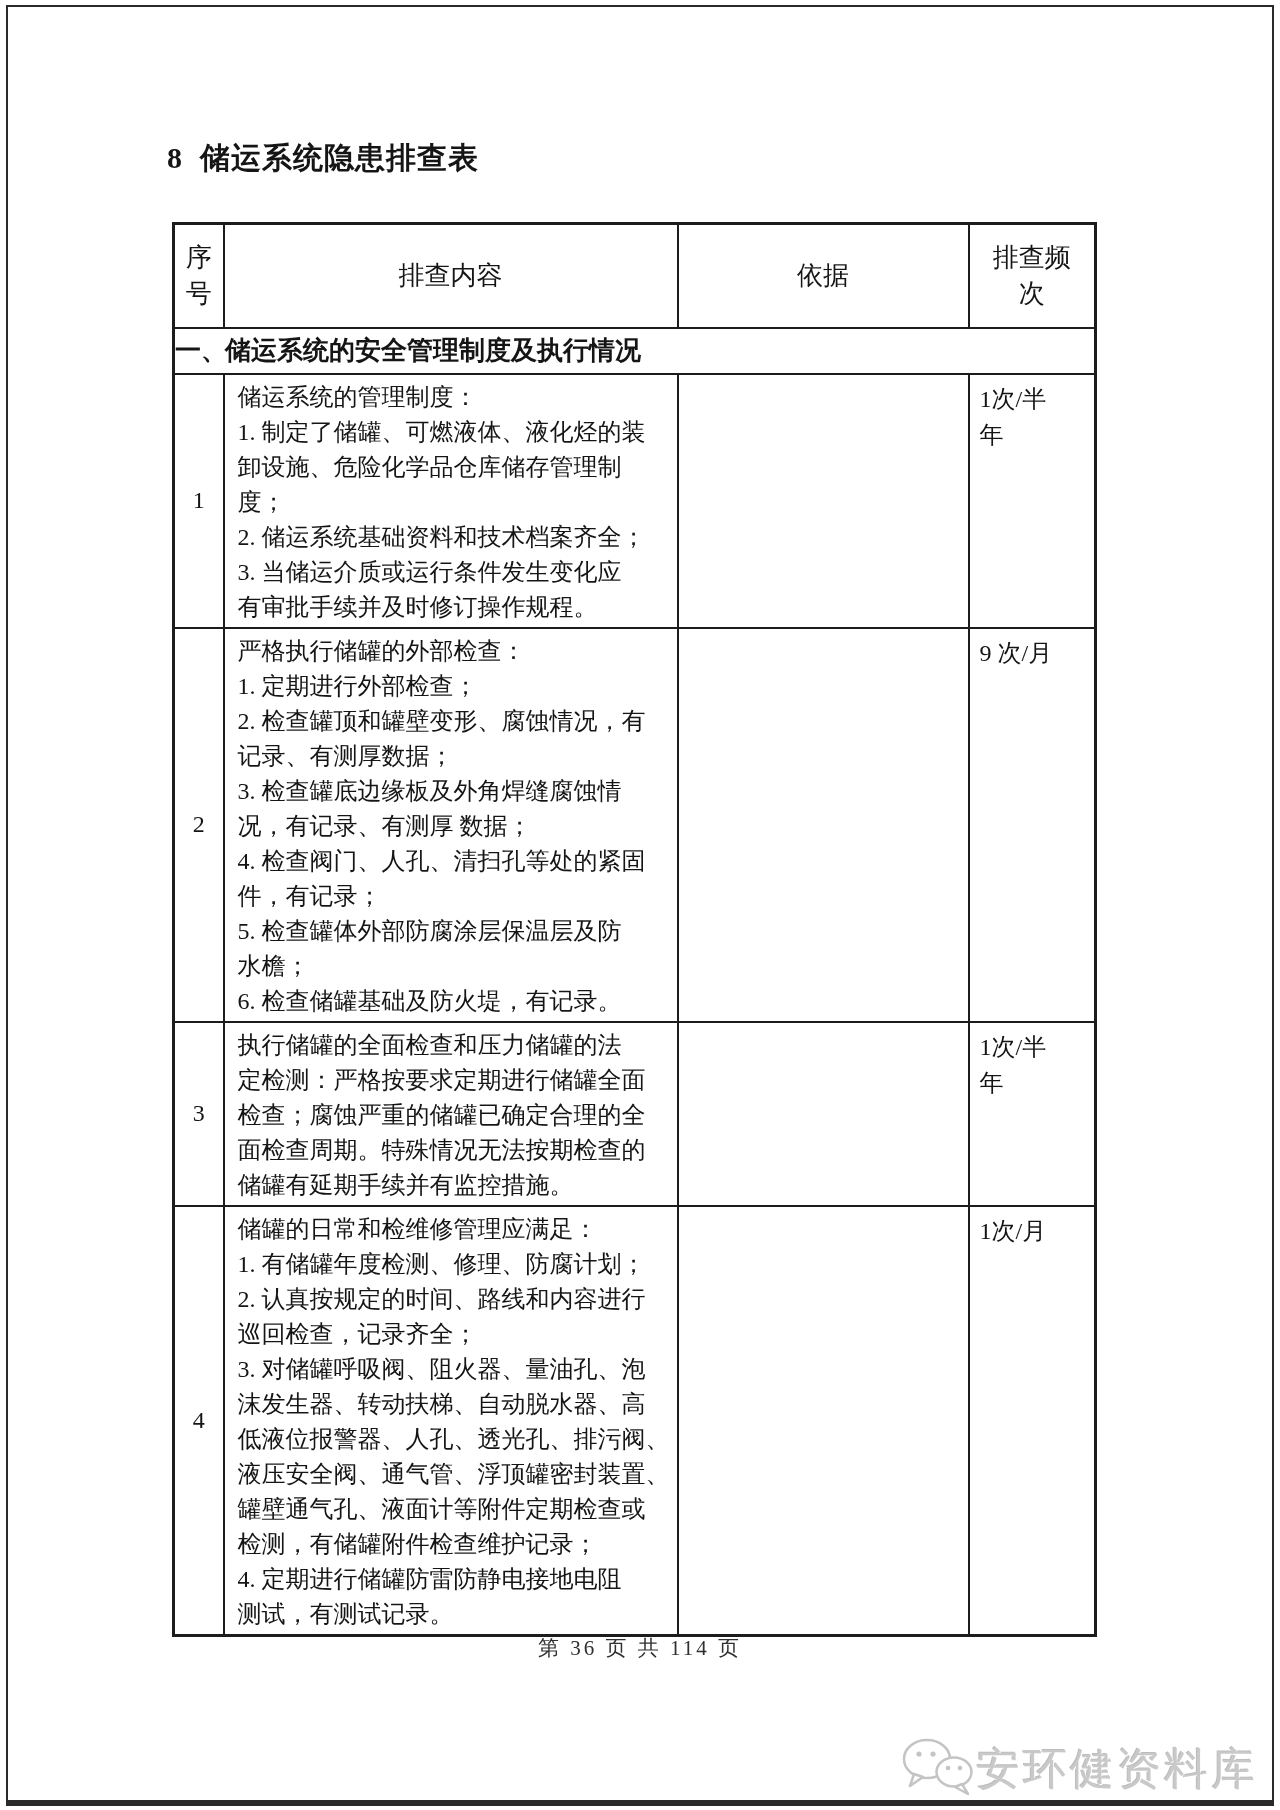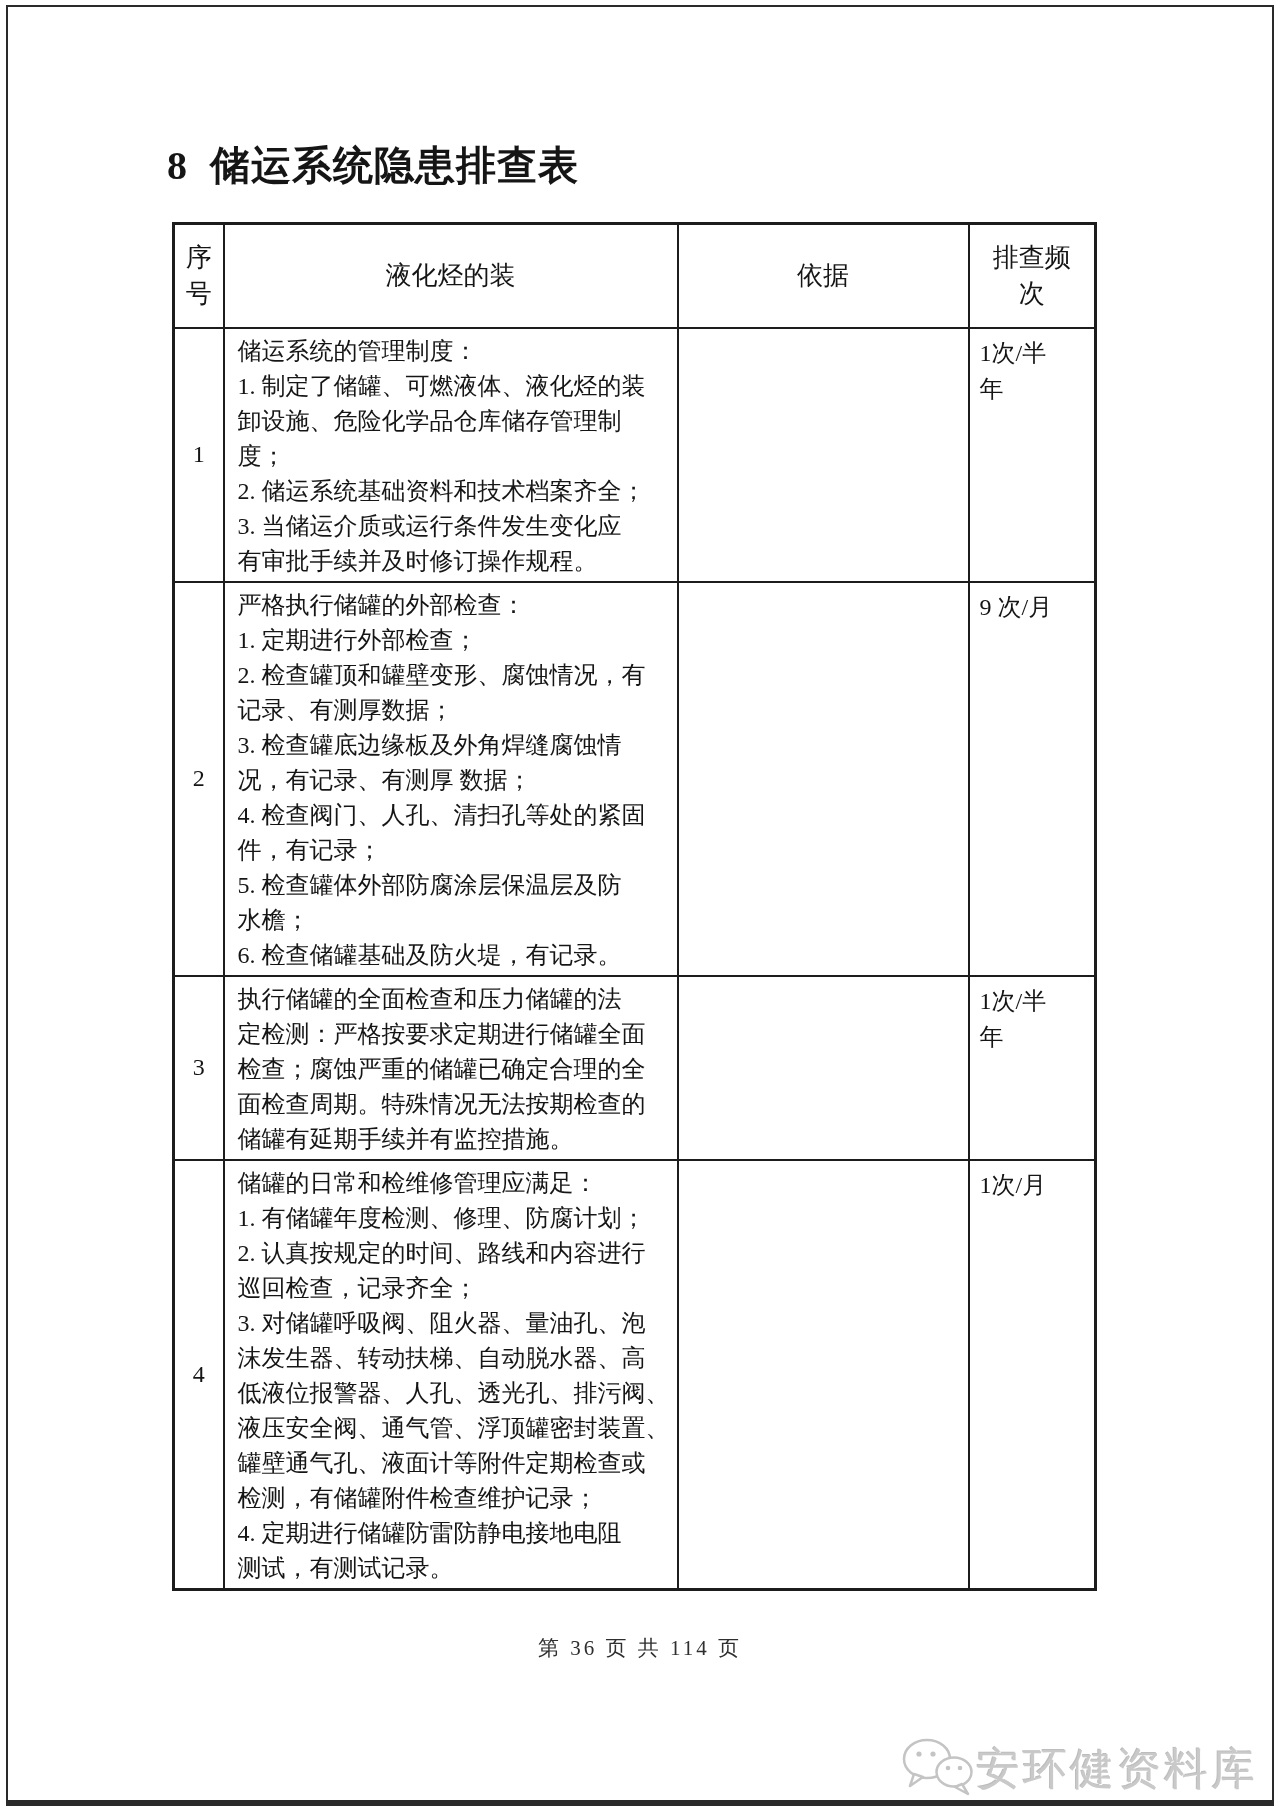--- a/index.html
+++ b/index.html
@@ -14,21 +14,21 @@
   .page-frame {
     position: absolute;
     left: 6px; top: 5px; right: 6px; bottom: 4px;
     border: 2px solid #2a2a2a;
     border-bottom-width: 6px;
     pointer-events: none;
   }
   .doc-title {
     position: absolute;
     left: 167px; top: 138px;
-    font-size: 40px;
+    font-size: 30px;
     font-weight: bold;
     letter-spacing: 1px;
     white-space: pre;
   }
   table.inspection {
     position: absolute;
     left: 172px; top: 222px;
     width: 922px;
     border-collapse: collapse;
     table-layout: fixed;
@@ -114,26 +114,29 @@
   <colgroup>
     <col style="width:50px">
     <col style="width:454px">
     <col style="width:291px">
     <col style="width:127px">
   </colgroup>
   <tbody>
     <tr>
       <th>序
 号</th>
-      <th>液化烃的装</th>
+      <th>排查内容</th>
       <th>依据</th>
       <th>排查频
 次</th>
     </tr>
 
+    <tr class="section-row">
+      <td colspan="4"><span class="section-marker">一、</span><span>储运系统的安全管理制度及执行情况</span></td>
+    </tr>
 
     <tr>
       <td class="num-cell">1</td>
       <td class="content-cell">储运系统的管理制度：
 1. 制定了储罐、可燃液体、液化烃的装
 卸设施、危险化学品仓库储存管理制
 度；
 2. 储运系统基础资料和技术档案齐全；
 3. 当储运介质或运行条件发生变化应
 有审批手续并及时修订操作规程。</td>

